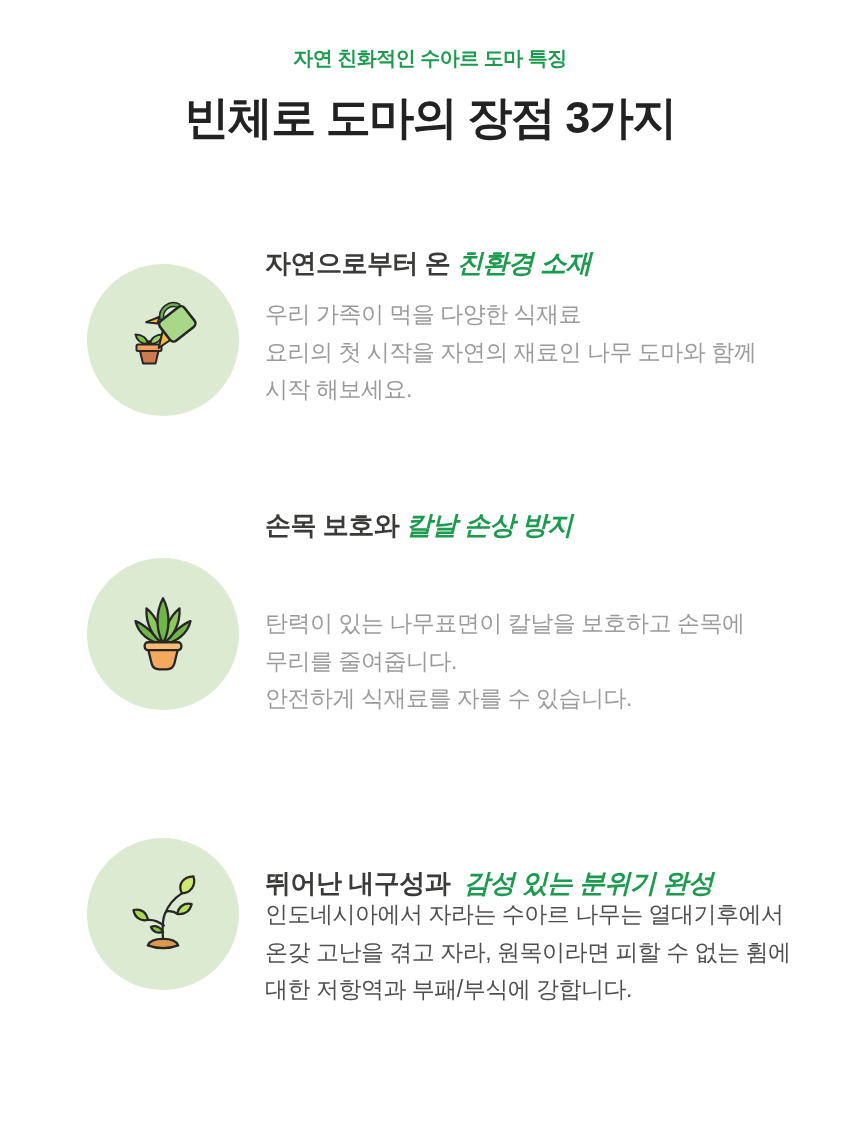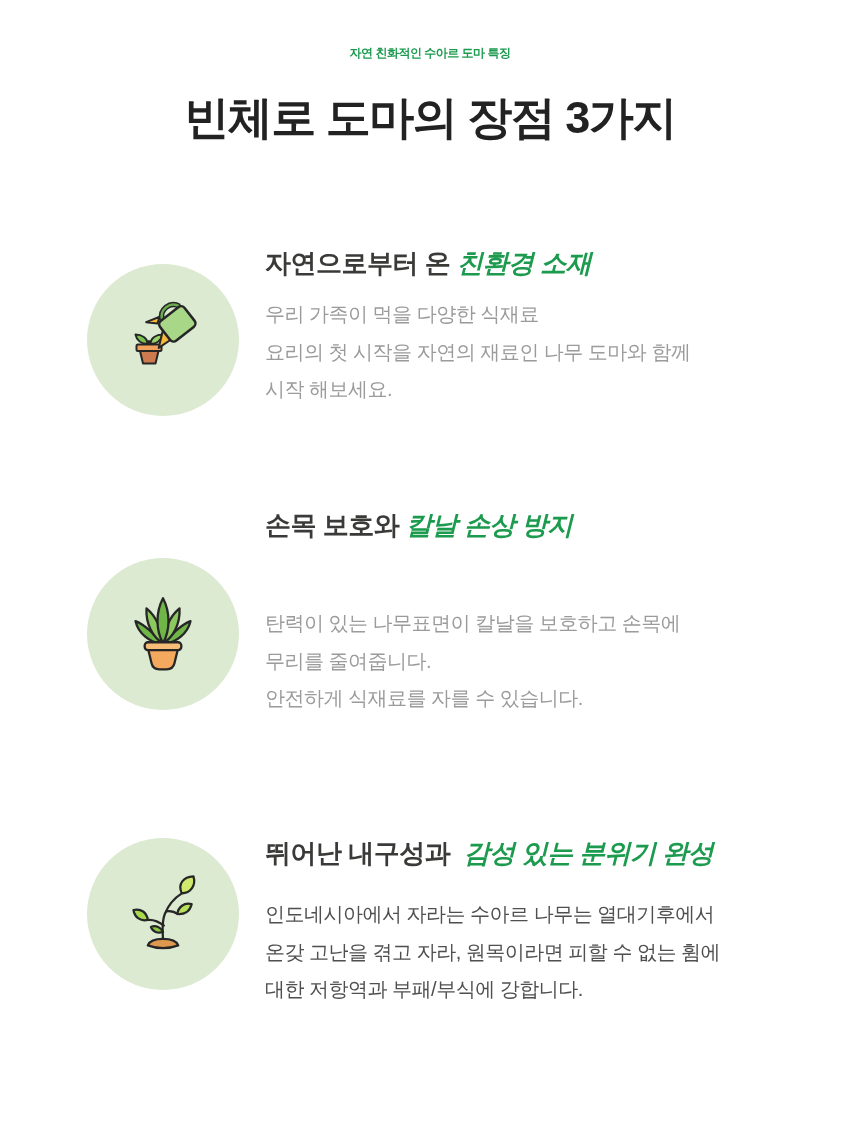--- a/index.html
+++ b/index.html
@@ -12,50 +12,50 @@
     --page-bg:#ffffff;
   }
   html,body{margin:0;padding:0;}
   body{background:#f4f4f4;font-family:"Liberation Sans","DejaVu Sans",sans-serif;}
   .canvas{
     position:relative;width:860px;height:1125px;margin:0 auto;
     background:var(--page-bg);overflow:hidden;
   }
   .eyebrow{
     position:absolute;top:45px;left:0;width:860px;text-align:center;
-    font-size:12px;font-weight:bold;color:var(--accent-green);letter-spacing:-0.5px;
+    font-size:20px;font-weight:bold;color:var(--accent-green);letter-spacing:-0.5px;
   }
   .main-title{
     position:absolute;top:88px;left:0;width:860px;text-align:center;
     font-size:45px;font-weight:bold;color:var(--title-dark);letter-spacing:-1.5px;
   }
   .icon-circle{
     position:absolute;left:87px;width:152px;height:152px;border-radius:50%;
     background:var(--circle-bg);display:flex;align-items:center;justify-content:center;
   }
   .sec-heading{
     position:absolute;left:265px;white-space:pre-wrap;
     font-size:26px;font-weight:bold;color:var(--heading-dark);letter-spacing:-0.5px;
   }
   .sec-heading .accent{color:var(--accent-green);font-style:italic;}
   .sec-body{
     position:absolute;left:265px;width:545px;
-    font-size:20px;color:var(--body-gray);letter-spacing:-0.5px;
+    font-size:23px;color:var(--body-gray);letter-spacing:-0.5px;
   }
   .sec-body .line{line-height:37.5px;}
   .sec-body.dark{color:var(--body-dark);}
   
   .s1 .icon-circle{top:264px;}
   .s1 .sec-heading{top:224px;}
   .s1 .sec-body{top:296px;}
   .s2 .icon-circle{top:558px;}
   .s2 .sec-heading{top:486px;}
   .s2 .sec-body{top:569px;margin-top:36px;}
   .s3 .icon-circle{top:838px;}
-  .s3 .sec-heading{top:816px;margin-top:20px;}
+  .s3 .sec-heading{top:846px;margin-top:20px;}
   .s3 .sec-body{top:896px;}
   svg{display:block;}
 </style>
 </head>
 <body>
 
 <div class="canvas">
 
   <div class="eyebrow">자연 친화적인 수아르 도마 특징</div>
   <div class="main-title">빈체로 도마의 장점 3가지</div>

